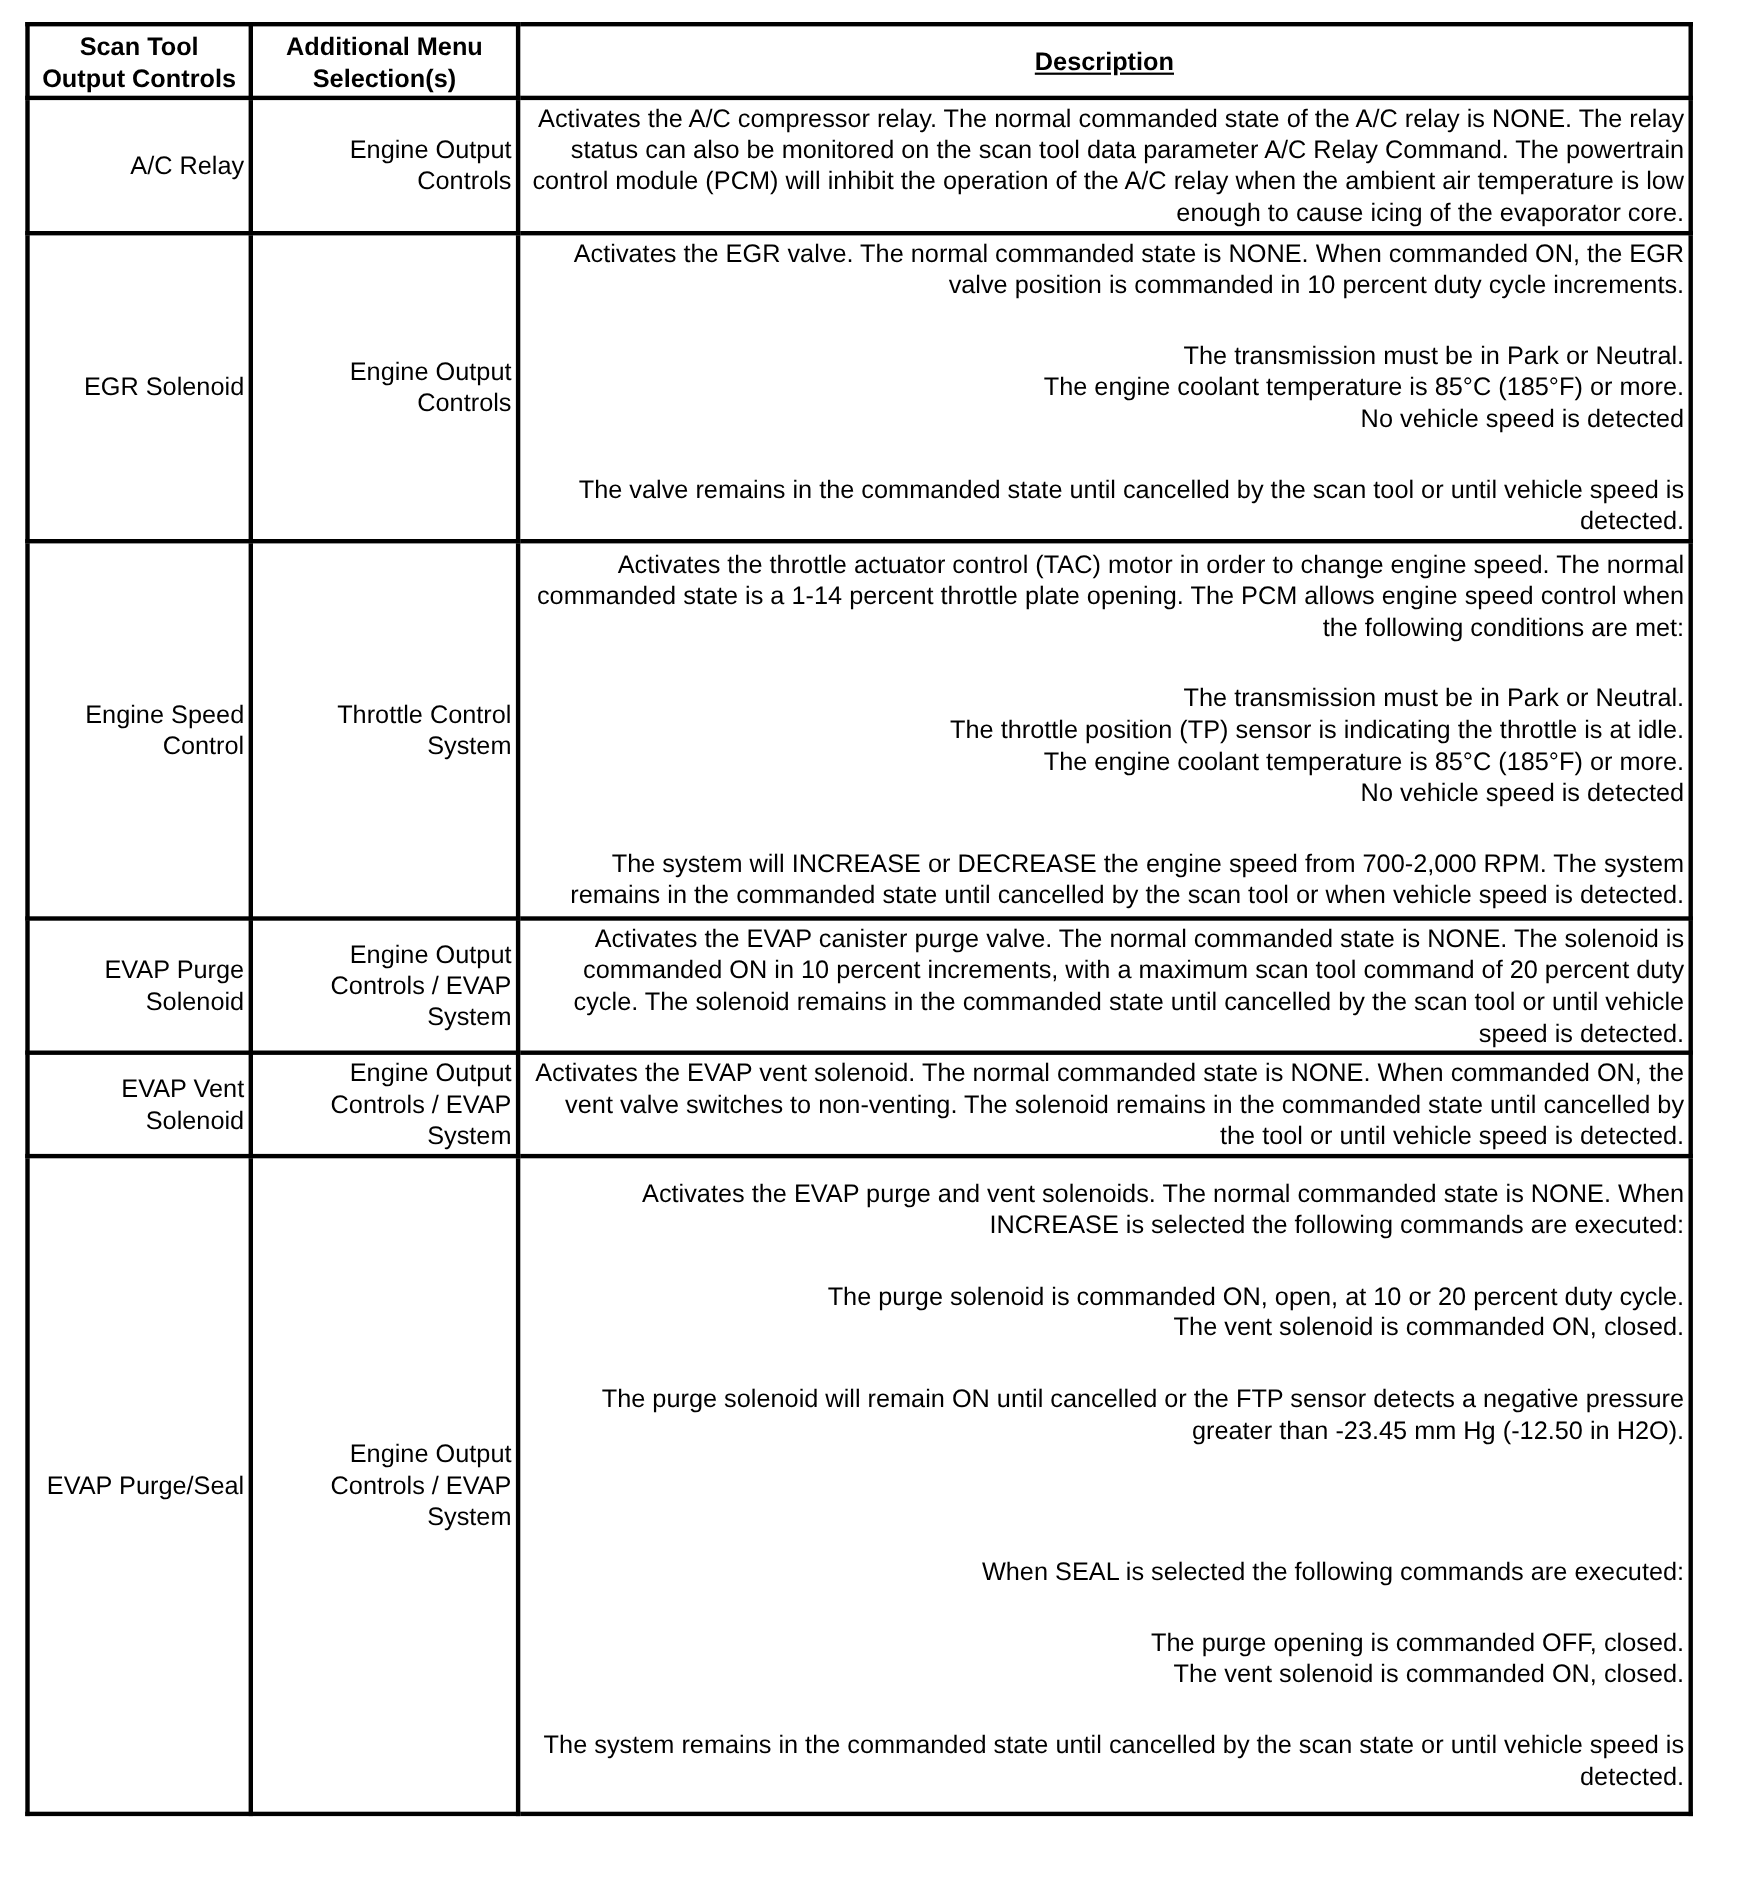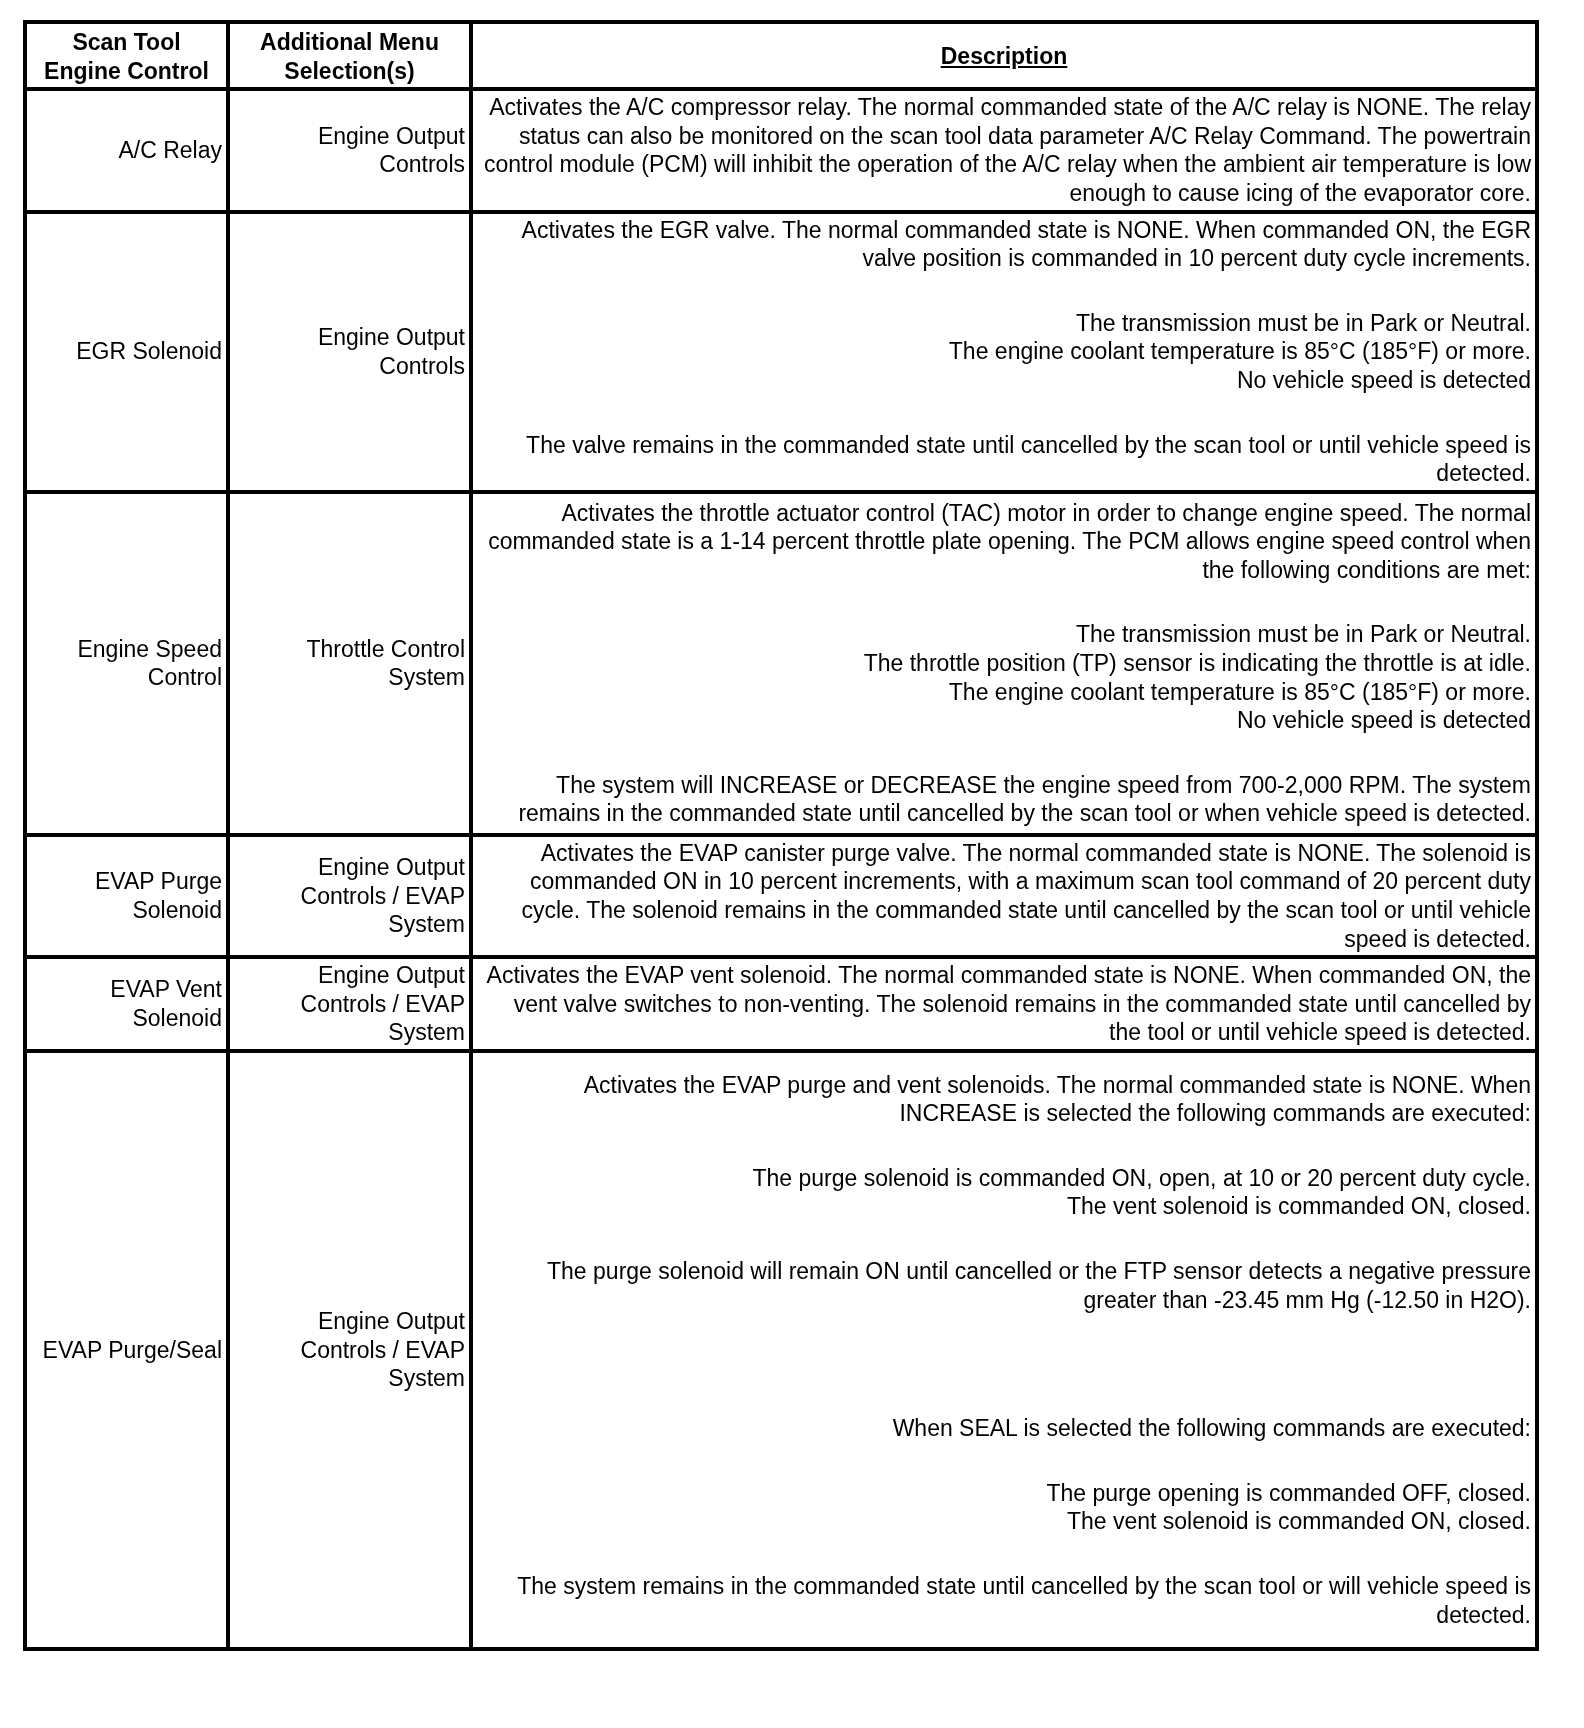--- a/index.html
+++ b/index.html
@@ -27,21 +27,21 @@
 <table class="spec">
   <colgroup>
       <col class="c1">
       <col class="c2">
       <col class="c3">
     </colgroup>
   <thead>
     <tr style="height:64px;">
       <th>
         <div>Scan Tool</div>
-        <div>Engine Control</div>
+        <div>Output Controls</div>
       </th>
       <th>
         <div>Additional Menu</div>
         <div>Selection(s)</div>
       </th>
       <th class="desc-h">Description</th>
     </tr>
   </thead>
   <tbody>
 
@@ -115,17 +115,17 @@
         <div class="gap"></div>
         <p class="para">The purge solenoid will remain ON until cancelled or the FTP sensor detects a negative pressure greater than -23.45 mm Hg (-12.50 in H2O).</p>
         <div class="spacer-big"></div>
         <p class="para">When SEAL is selected the following commands are executed:</p>
         <div class="gap"></div>
         <div class="indent">
           <div>The purge opening is commanded OFF, closed.</div>
           <div>The vent solenoid is commanded ON, closed.</div>
         </div>
         <div class="gap"></div>
-        <p class="para">The system remains in the commanded state until cancelled by the scan tool or will vehicle speed is detected.</p>
+        <p class="para">The system remains in the commanded state until cancelled by the scan state or until vehicle speed is detected.</p>
       </td>
     </tr>
   </tbody>
 </table>
 
 </body></html>

